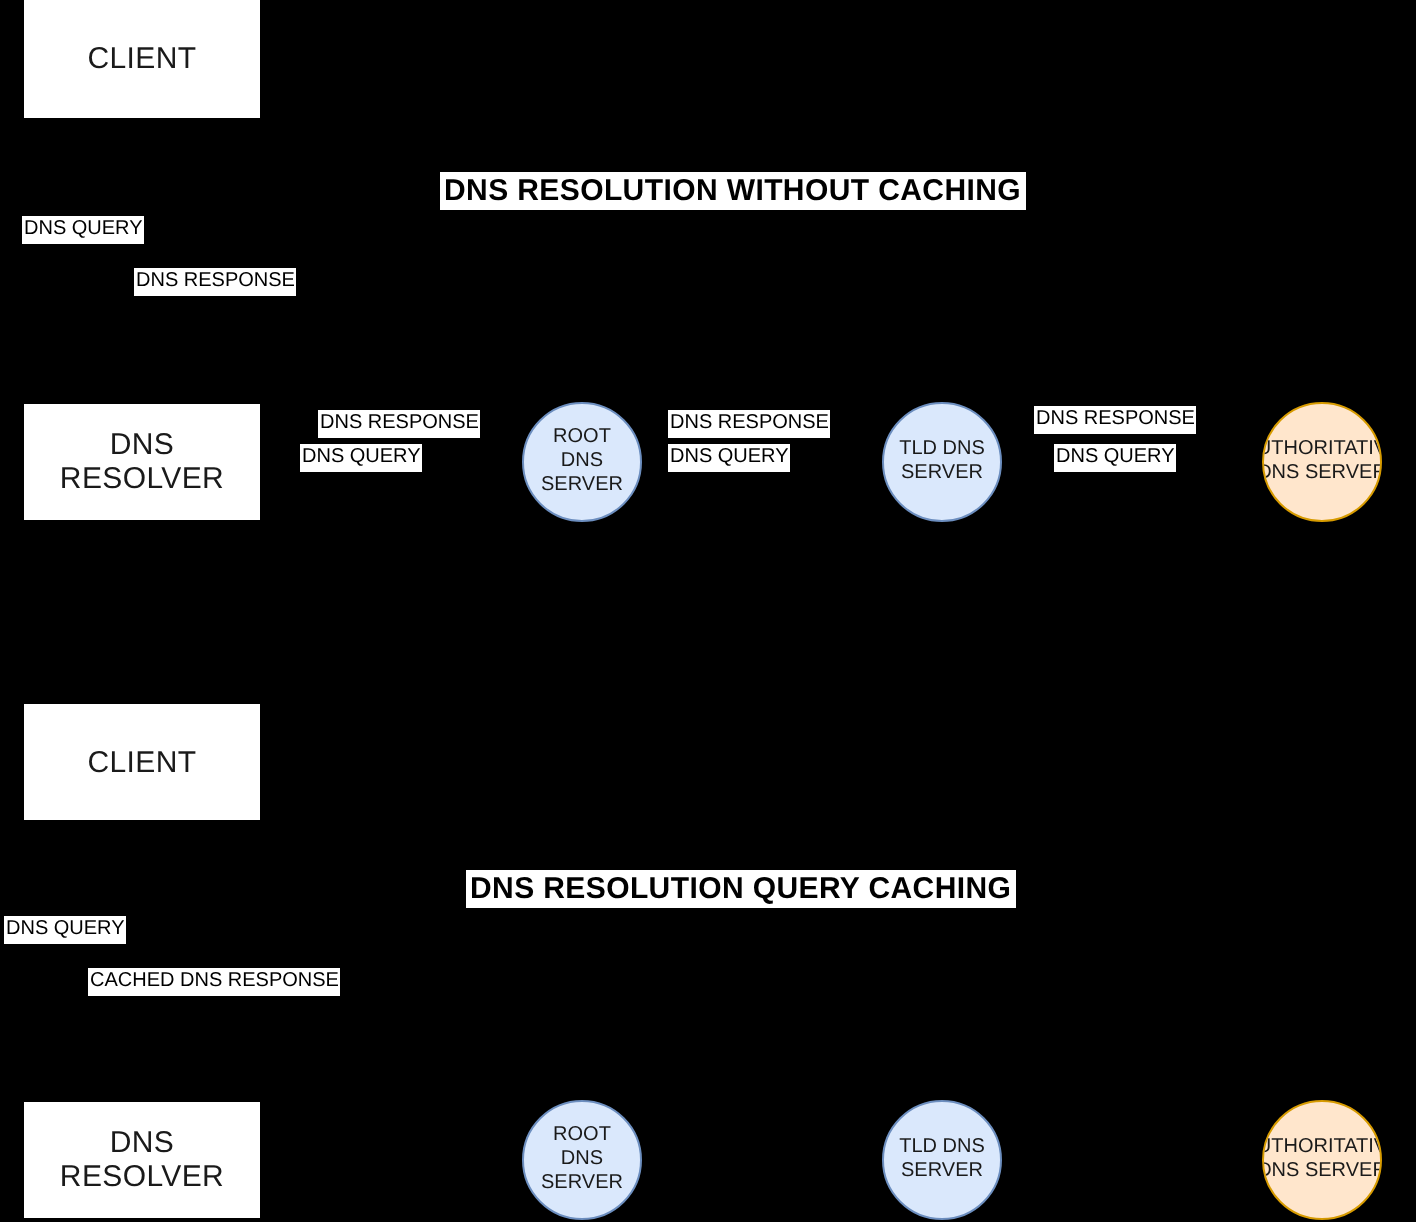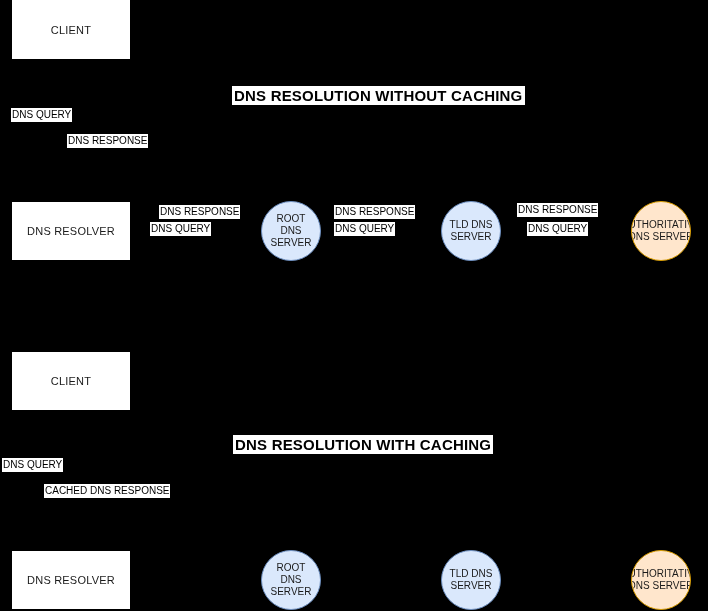--- a/index.html
+++ b/index.html
@@ -24,21 +24,21 @@
   
   .node-box {
     position: absolute;
     background: #ffffff;
     border: 1px solid #000000;
     box-sizing: border-box;
     display: flex;
     align-items: center;
     justify-content: center;
     color: #1a1a1a;
-    font-size: 11px;
+    font-size: 15px;
     letter-spacing: 0.2px;
     text-align: center;
   }
   
   .node-circle {
     position: absolute;
     width: 60px;
     height: 60px;
     border-radius: 50%;
     box-sizing: border-box;
@@ -89,21 +89,21 @@
 </style>
 </head>
 <body>
 
 <div class="canvas">
 
   <div class="node-box" style="left:11px; top:-1px; width:120px; height:61px;">
     <span>CLIENT</span>
   </div>
 
-  <div class="section-title" style="left:232px; top:86px;">
+  <div class="section-title" style="left:220px; top:86px;">
     <span>DNS RESOLUTION WITHOUT CACHING</span>
   </div>
 
   <div class="edge-label" style="left:11px; top:108px;">
     <span>DNS QUERY</span>
   </div>
 
   <div class="edge-label" style="left:67px; top:134px;">
     <span>DNS RESPONSE</span>
   </div>
@@ -156,21 +156,21 @@
       <span class="circle-label">AUTHORITATIVE</span>
       <span class="circle-label">DNS SERVER</span>
     </div>
   </div>
 
   <div class="node-box" style="left:11px; top:351px; width:120px; height:60px;">
     <span>CLIENT</span>
   </div>
 
   <div class="section-title" style="left:233px; top:435px;">
-    <span>DNS RESOLUTION WITH CACHING</span>
+    <span>DNS RESOLUTION QUERY CACHING</span>
   </div>
 
   <div class="edge-label" style="left:2px; top:458px;">
     <span>DNS QUERY</span>
   </div>
 
   <div class="edge-label" style="left:44px; top:484px;text-align:right;">
     <span>CACHED DNS RESPONSE</span>
   </div>
 

